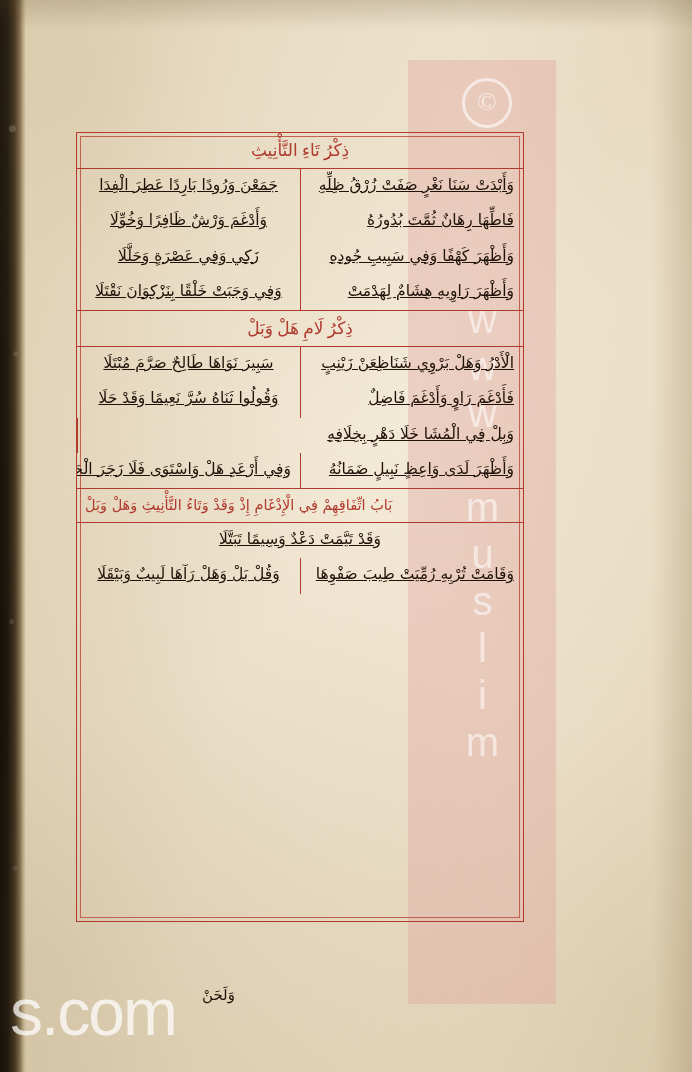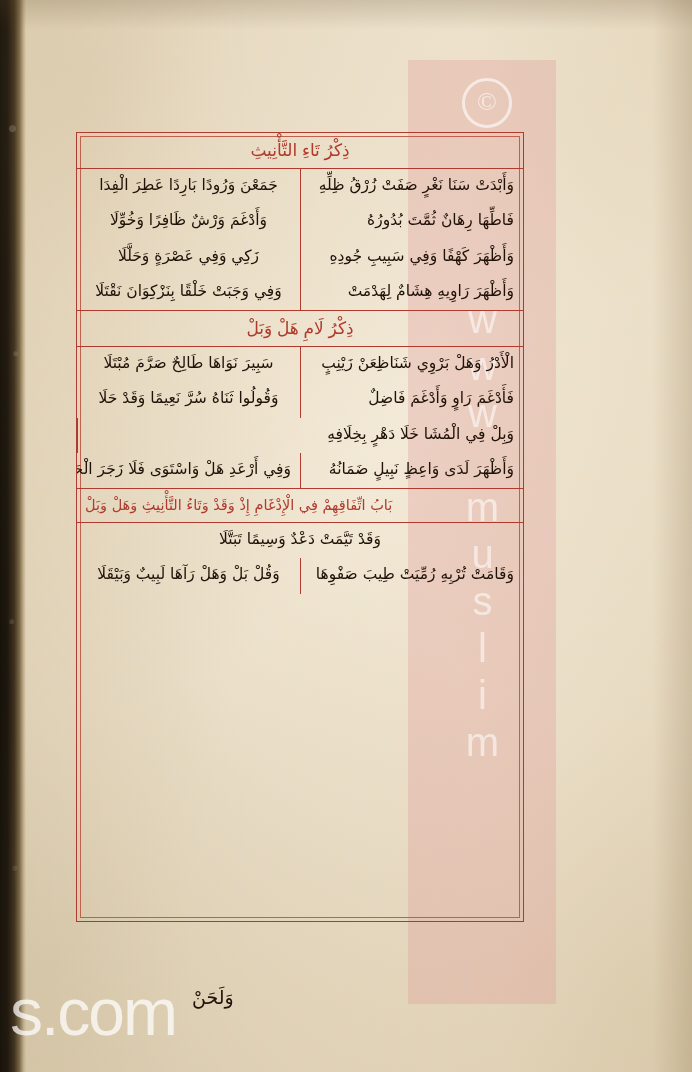--- a/index.html
+++ b/index.html
@@ -109,21 +109,21 @@
     pointer-events: none;
   }
 
   .section { position: relative; }
   .section-heading {
     text-align: center;
     color: #b03a2e;
     font-size: 17px;
     direction: rtl;
     padding: 7px 6px 7px 6px;
-    font-family: Liberation Sans, sans-serif;
+    font-family: Liberation Serif, serif;
     white-space: nowrap;
   }
   .rule {
     height: 0;
     border-top: 1.4px solid #b03a2e;
   }
 
   .verse-row {
     display: flex;
     direction: rtl;
@@ -134,42 +134,43 @@
     box-sizing: border-box;
     padding: 5px 9px 7px 9px;
     direction: rtl;
     text-align: center;
     color: #201208;
     font-size: 15.5px;
     line-height: 1.5;
     white-space: nowrap;
     overflow: hidden;
     font-family: "DejaVu Sans", sans-serif;
+    text-decoration: underline;
   }
   .hemistich.right { border-left: 1.3px solid #b03a2e; text-align: right; }
 
   .verse-row + .verse-row { }
 
   .bab-heading {
     text-align: left;
     color: #b03a2e;
     font-size: 14.5px;
     direction: rtl;
     padding: 8px 8px 9px 8px;
     white-space: nowrap;
     overflow: hidden;
   }
 
   .catchword {
     position: absolute;
-    left: 192px;
+    left: 202px;
     top: 986px;
     direction: rtl;
     color: #201208;
-    font-size: 19px;
+    font-size: 15px;
     font-family: "DejaVu Sans", sans-serif;
   }
 
   .edge-shadow {
     position: absolute;
     right: 0; top: 0;
     width: 40px; height: 100%;
     background: linear-gradient(to left, rgba(120,95,55,.22), rgba(0,0,0,0));
     pointer-events: none;
   }

